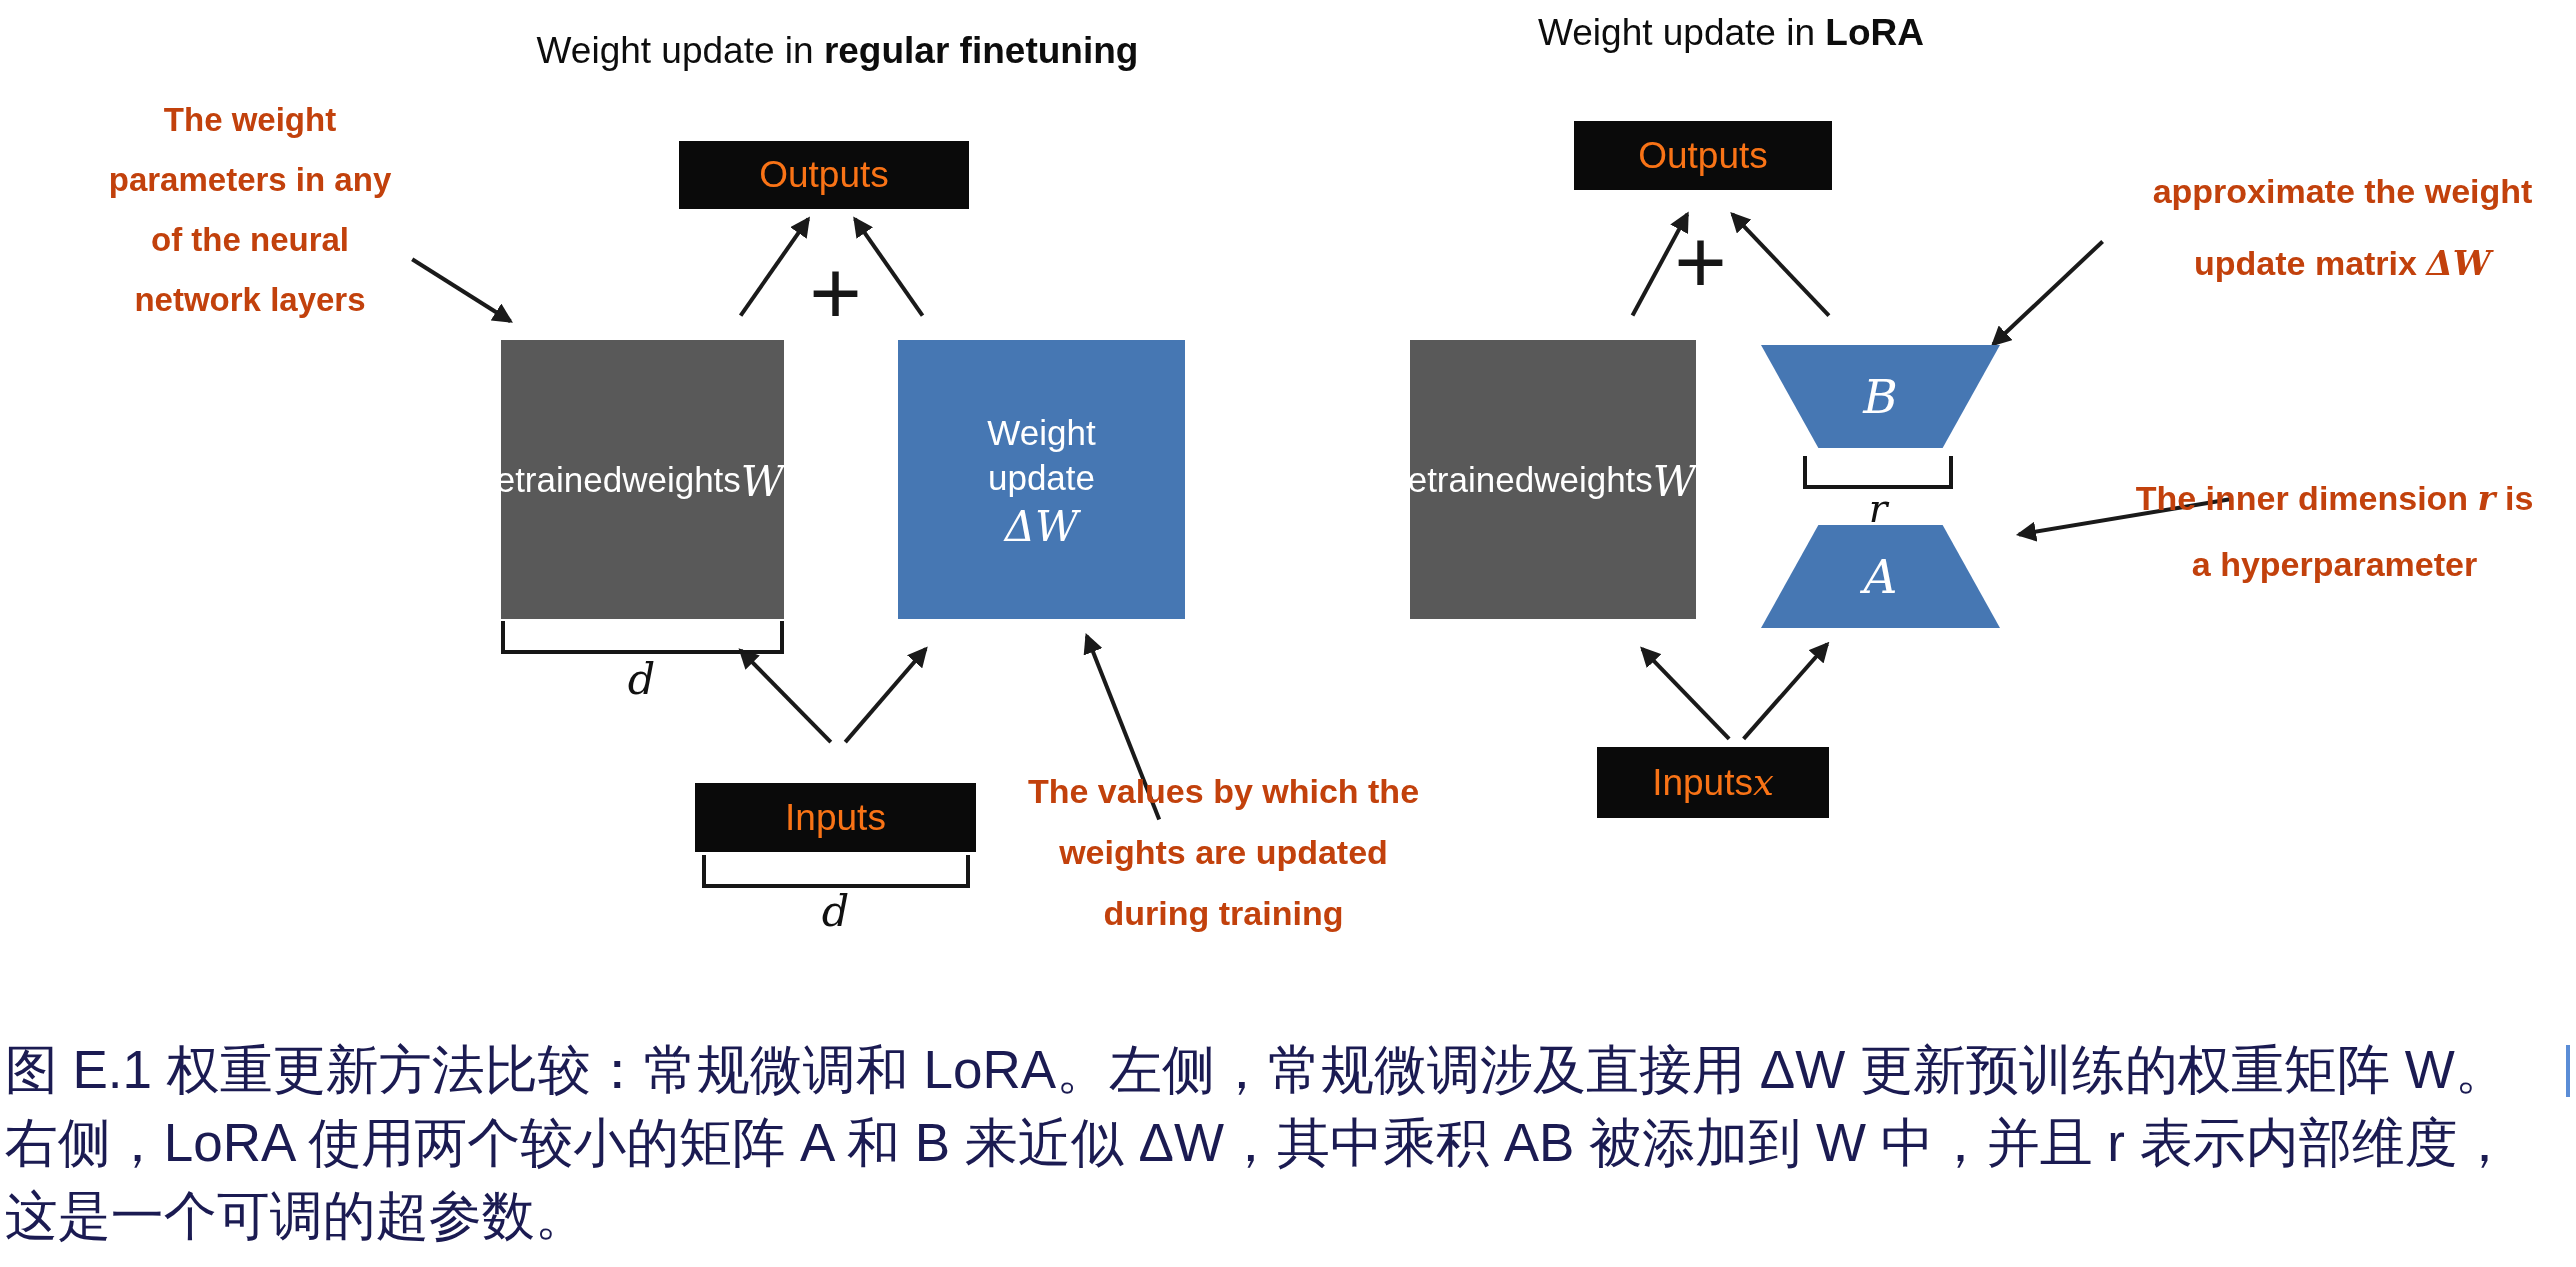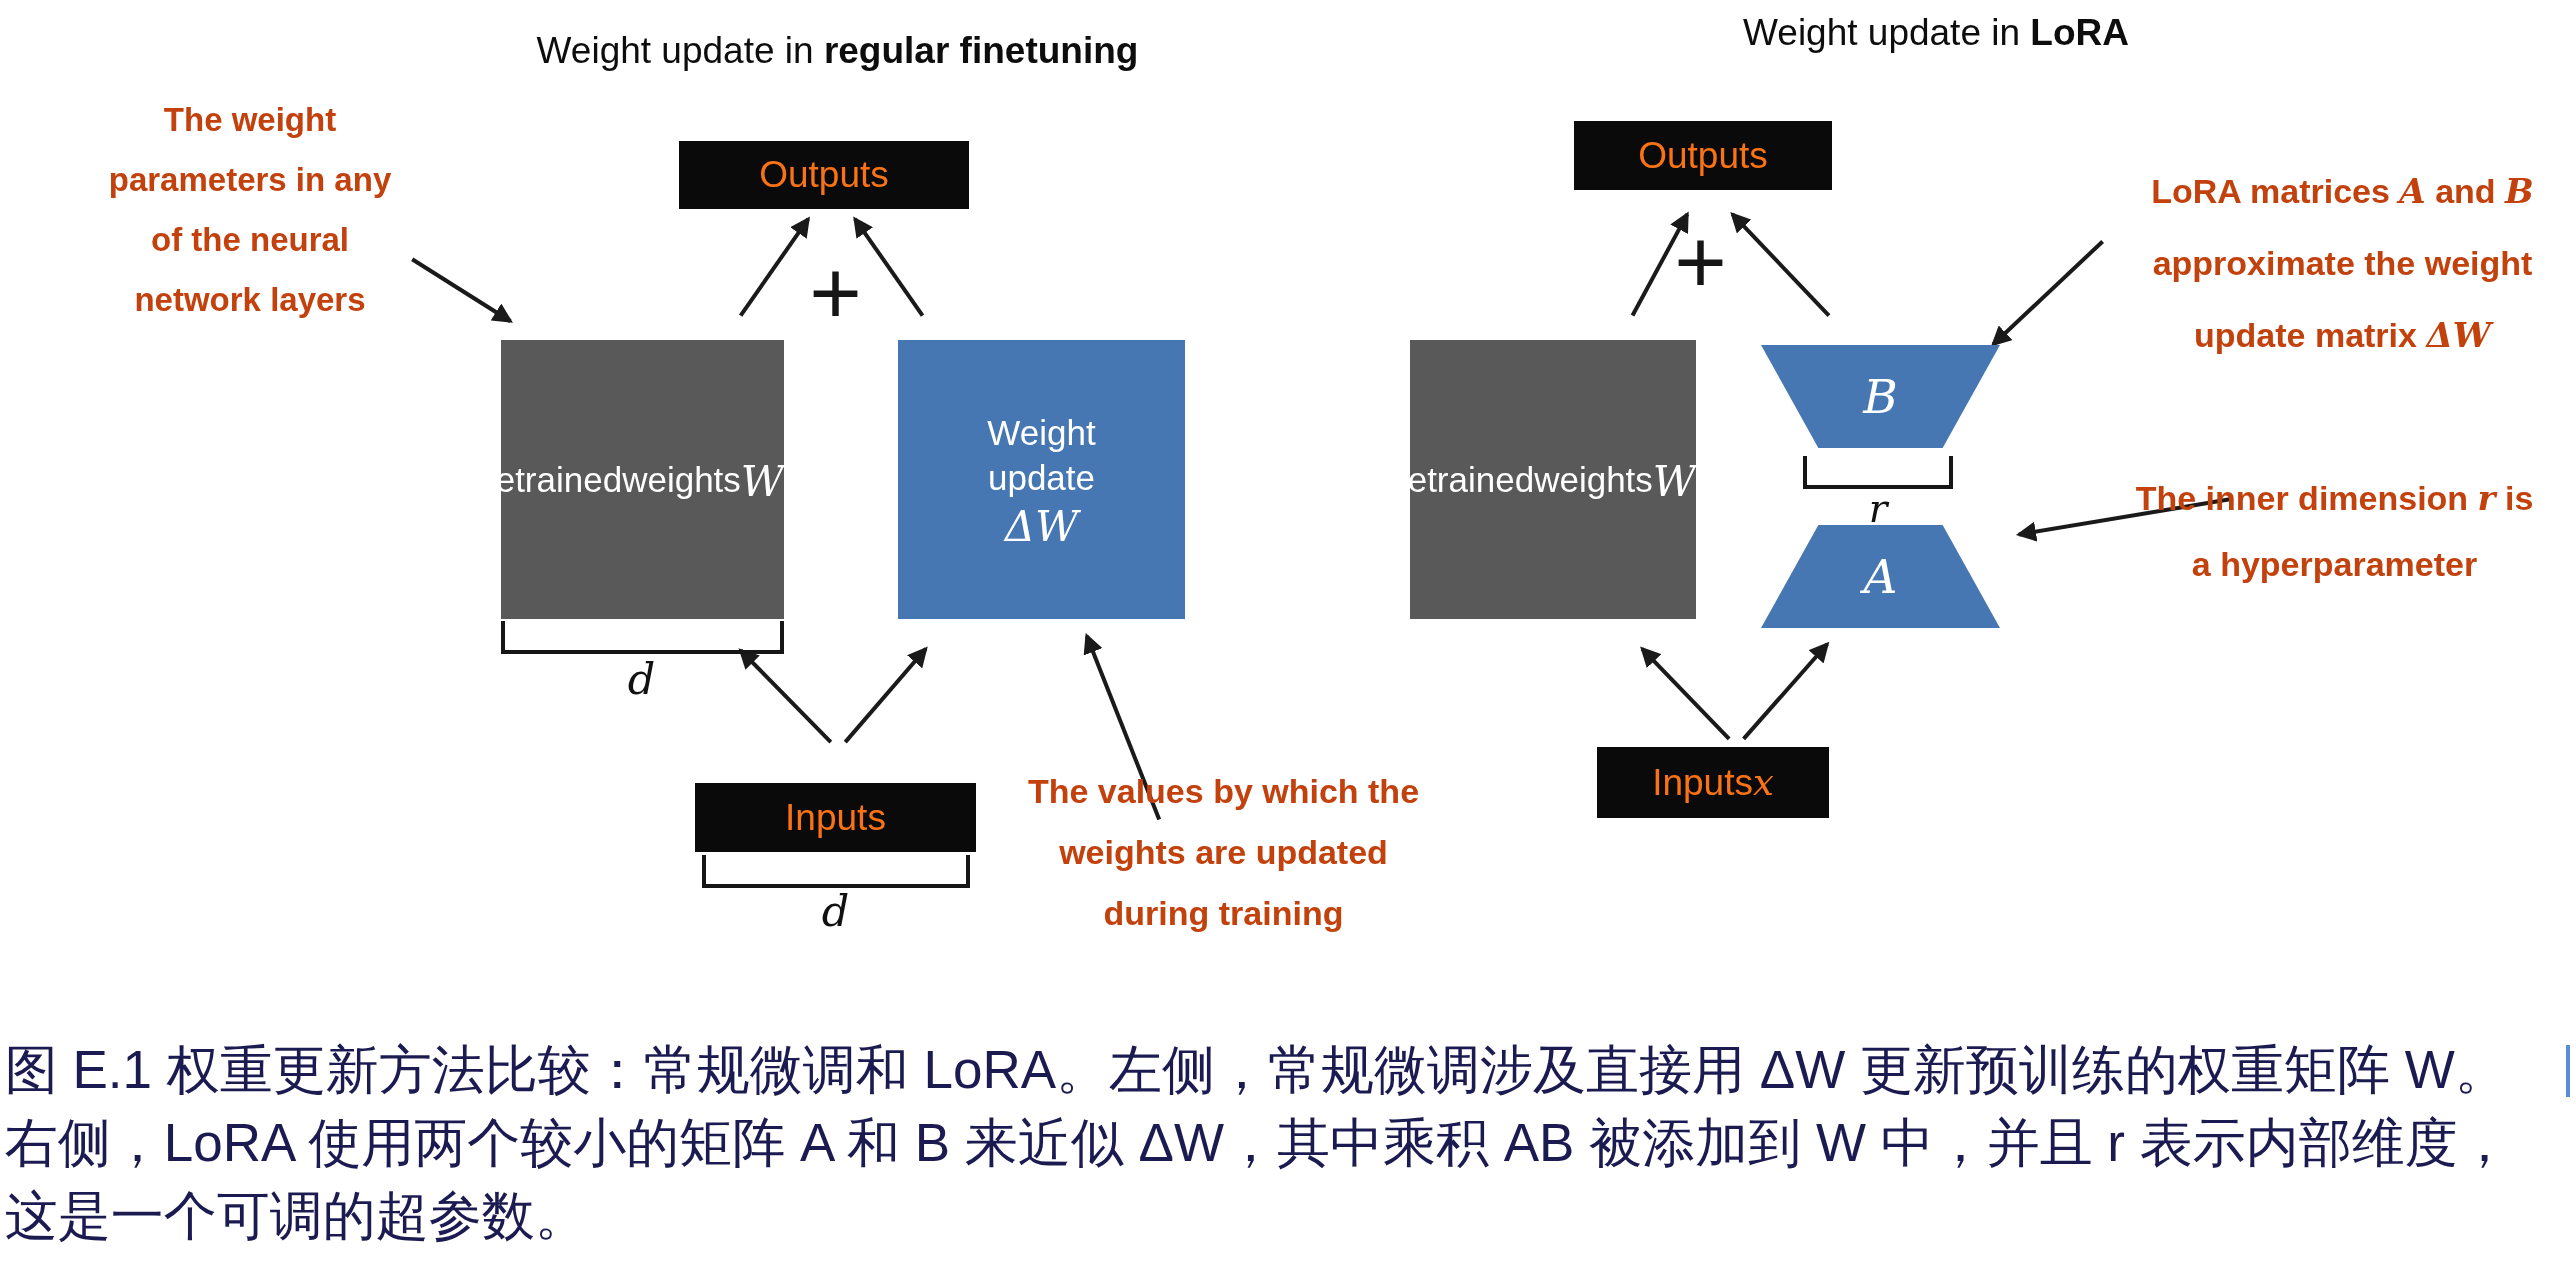--- a/index.html
+++ b/index.html
@@ -99,21 +99,21 @@
 
   <div class="abs bracket" style="left:702px;top:855px;width:260px;height:29px;"></div>
   <div class="abs dim" style="left:795px;top:886px;width:81px;">d</div>
 
   <div class="abs ann" style="left:990px;top:761px;width:467px;">
     <div>The values by which the</div>
     <div>weights are updated</div>
     <div>during training</div>
   </div>
 
-  <div class="abs title" style="left:1485px;top:9.7px;width:644px;text-align:right;">
+  <div class="abs title" style="left:1409px;top:9.7px;width:644px;">
     <span>Weight update in </span><span class="b">LoRA</span>
   </div>
 
   <div class="abs black-box" style="left:1574px;top:121px;width:258px;height:69px;">
     <span>Outputs</span>
   </div>
 
   <div class="abs plus" style="left:1656px;top:217px;width:89px;">+</div>
 
   <div class="abs gray-box" style="left:1410px;top:340px;width:286px;height:279px;">
@@ -132,23 +132,20 @@
   <div class="abs trap trap-a" style="left:1761px;top:525px;width:239px;height:103px;">
     <span class="math trapmath">A</span>
   </div>
 
   <div class="abs black-box" style="left:1597px;top:747px;width:232px;height:71px;">
     <span>Inputs </span>
       <span class="math" style="font-size:37px;">x</span>
   </div>
 
   <div class="abs ann" style="left:2109px;top:155px;width:467px;line-height:72px;">
-    <div>
-      <span>LoRA matrices </span><span class="math">A</span><span> and </span><span class="math">B</span>
-    </div>
     <div>approximate the weight</div>
     <div>
       <span>update matrix </span><span class="math">ΔW</span>
     </div>
   </div>
 
   <div class="abs ann" style="left:2093px;top:465px;width:483px;line-height:66px;">
     <div>
       <span>The inner dimension </span><span class="math">r</span><span> is</span>
     </div>

